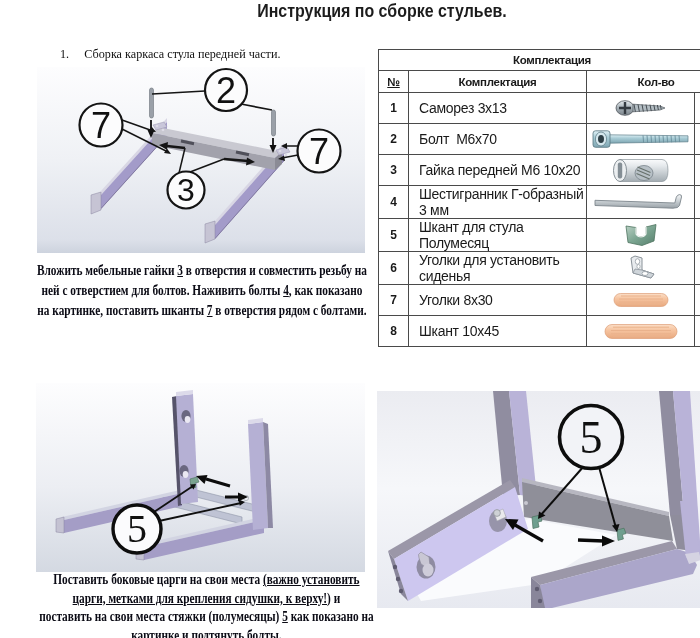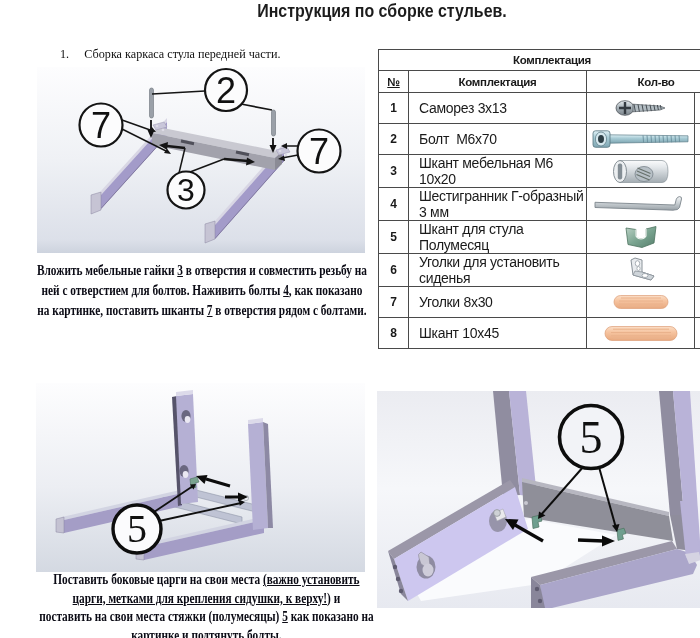--- a/index.html
+++ b/index.html
@@ -154,21 +154,21 @@
       <path d="M18 6.8 L97 7.8 L97 13.8 L18 15.2 Z" fill="url(#blt)" stroke="#5d7d88" stroke-width="0.7"></path>
       <path d="M52 7.3 l0.6 7.6 m3.4-7.6 l0.6 7.6 m3.4-7.6 l0.6 7.5 m3.4-7.5 l0.6 7.4 m3.4-7.4 l0.6 7.3 m3.4-7.3 l0.6 7.2 m3.4-7.2 l0.6 7.1 m3.4-7.1 l0.6 7 m3.4-7 l0.6 6.9 m3.4-6.9 l0.6 6.8" stroke="#6a8f9c" stroke-width="0.9" fill="none"></path>
       <rect x="2" y="2.8" width="17" height="16.5" rx="2.5" fill="url(#blt)" stroke="#55747e" stroke-width="0.8"></rect>
       <ellipse cx="10" cy="11" rx="5.6" ry="7" fill="#d6e8ee" stroke="#55747e" stroke-width="0.7"></ellipse>
       <ellipse cx="10" cy="11" rx="3" ry="4" fill="#2e3f46"></ellipse>
     </svg></td>
           <td class="c4">4</td>
         </tr>
     <tr class="dr">
           <td class="c1">3</td>
-          <td class="c2">Шкант мебельная М6 10х20</td>
+          <td class="c2">Гайка передней М6 10х20</td>
           <td class="c3"><svg width="62" height="25" viewBox="0 0 62 25" style="vertical-align:middle">
       <defs>
                 <linearGradient id="nut" x1="0" y1="0" x2="0" y2="1">
         <stop offset="0" stop-color="#fafbfc"></stop>
                   <stop offset="0.3" stop-color="#e4e8eb"></stop>
                   <stop offset="1" stop-color="#a3acb2"></stop>
                 </linearGradient>
               </defs>
       <path d="M10 1.5 L52 1.5 Q58 1.5 58 12.5 Q58 23.5 52 23.5 L10 23.5 Z" fill="url(#nut)" stroke="#8a949a" stroke-width="0.7"></path>
       <ellipse cx="10" cy="12.5" rx="6.5" ry="11" fill="#eceff1" stroke="#79838a" stroke-width="0.9"></ellipse>

